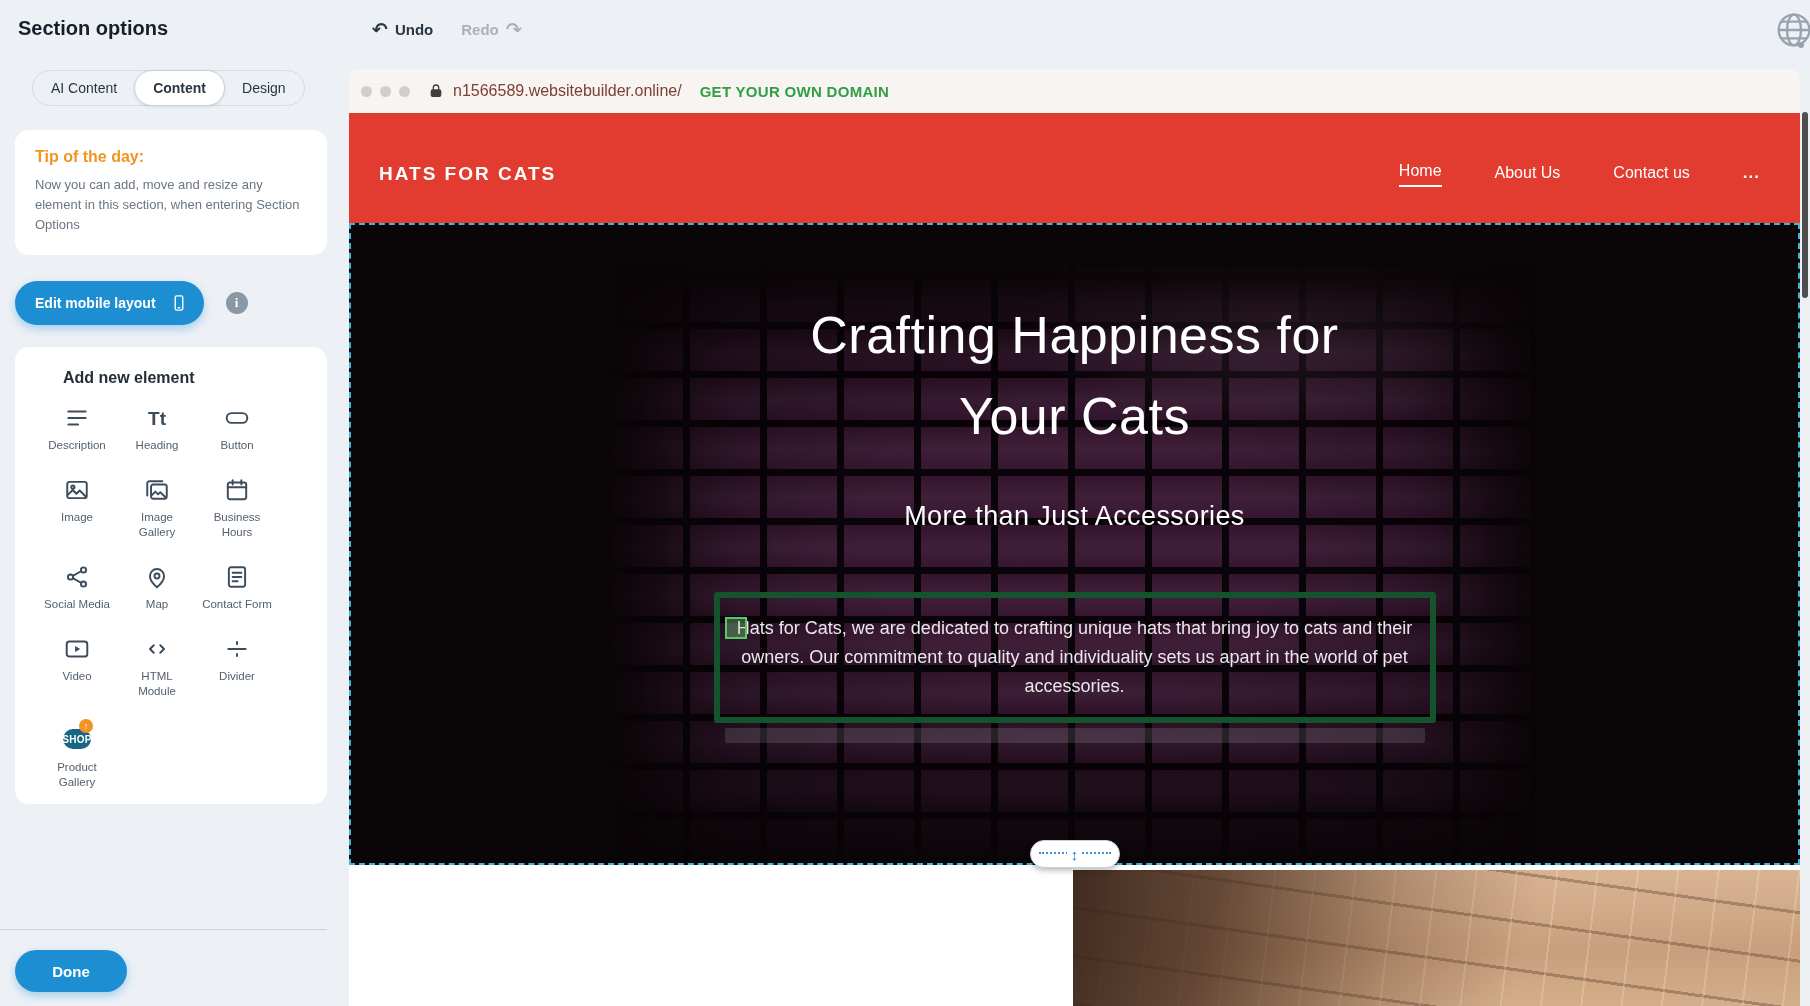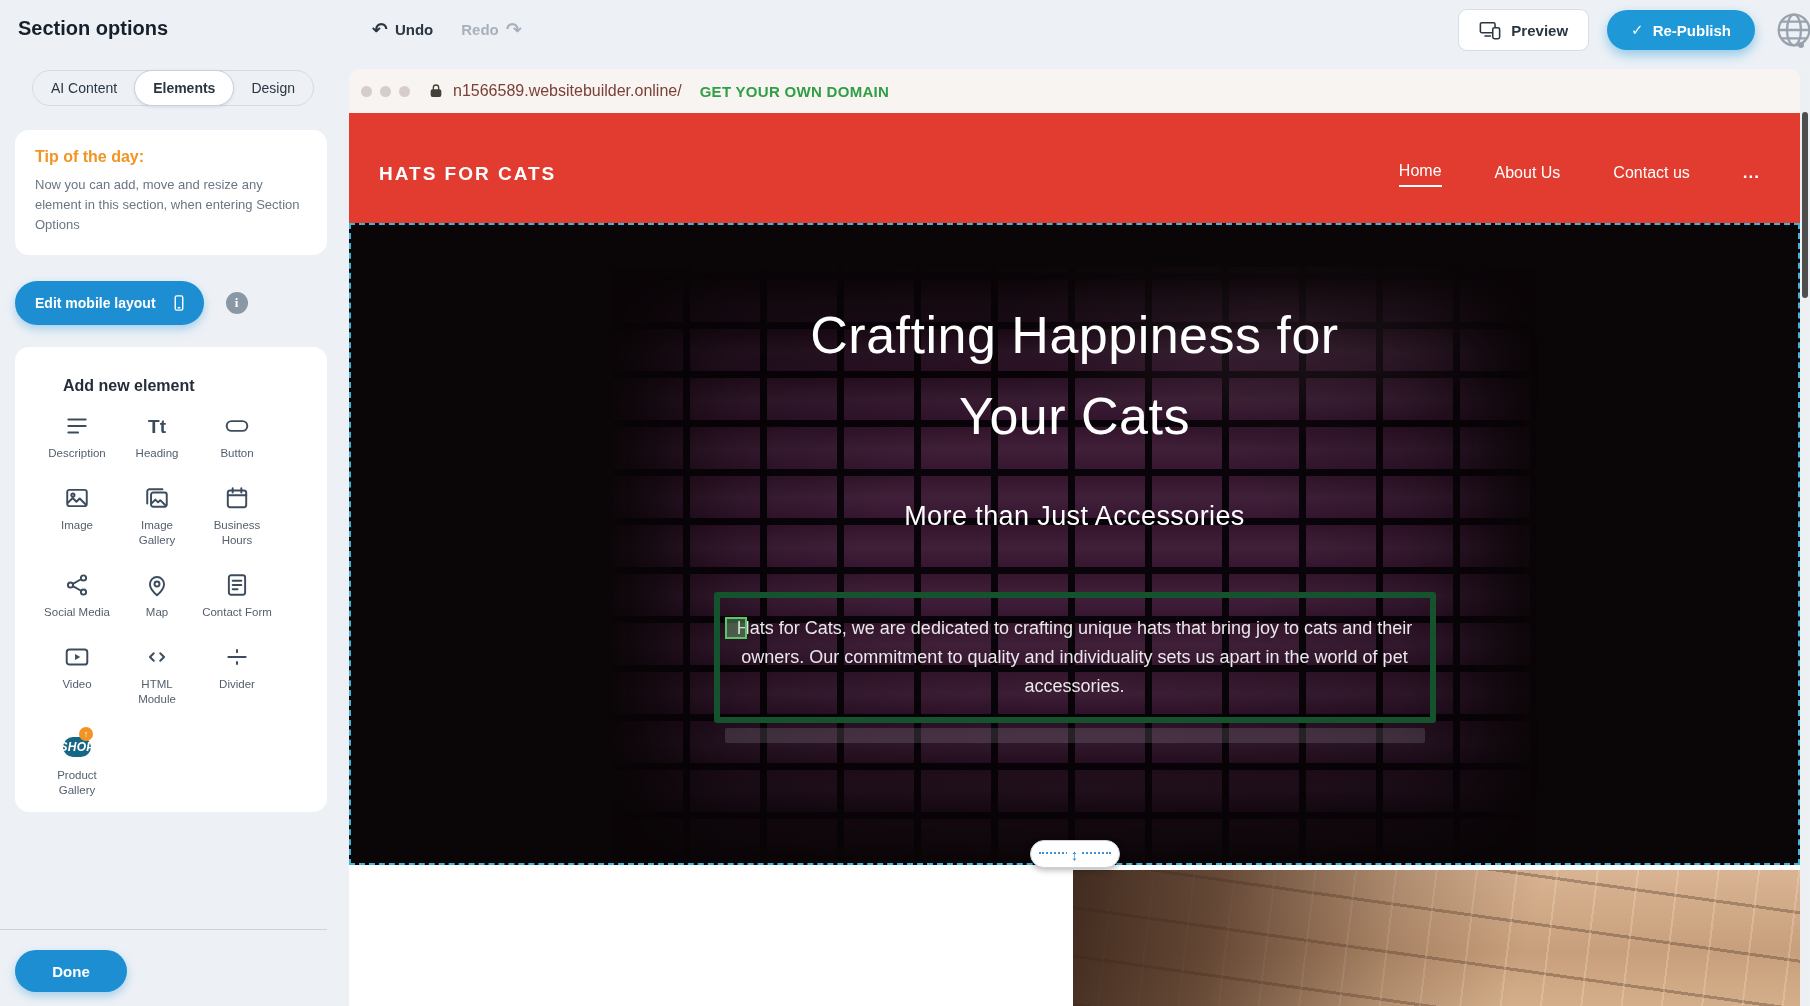--- a/index.html
+++ b/index.html
@@ -28,30 +28,30 @@
   .tabs{display:inline-flex;align-items:center;margin:12px 0 0 32px;border:1px solid #d3dbe4;border-radius:999px;background:transparent;}
   .tab{padding:9px 18px;font-size:14px;color:#2a3642;border-radius:999px;cursor:pointer;white-space:nowrap;}
   .tab.active{background:#fff;border:1px solid #c7d1db;margin:-1px;box-shadow:0 1px 3px rgba(40,60,80,.12);font-weight:600;}
   .card{background:#fff;border-radius:14px;margin:0 17px 0 15px;}
   .tip-card{margin-top:24px;padding:18px 20px 20px;}
   .tip-title{color:#f29422;font-size:16px;font-weight:700;}
   .tip-body{margin-top:9px;font-size:13px;line-height:1.55;color:#6a7683;}
   .edit-row{display:flex;align-items:center;gap:22px;margin:26px 15px 0;}
   .edit-mobile-btn{display:flex;align-items:center;gap:14px;background:#1e8ed3;border-radius:999px;padding:12px 16px 12px 20px;color:#fff;font-size:14px;font-weight:700;cursor:pointer;box-shadow:0 4px 10px rgba(30,142,211,.35);}
   .info-icon{width:22px;height:22px;border-radius:50%;background:#8a97a5;color:#fff;font-size:13px;font-weight:700;display:flex;align-items:center;justify-content:center;font-family:"Liberation Serif",serif;cursor:pointer;}
-  .add-card{margin-top:22px;padding:30px 10px 14px;}
+  .add-card{margin-top:22px;padding:22px 10px 14px;}
   .add-title{font-size:16px;font-weight:600;color:#232e3a;margin-left:38px;}
   .el-grid{display:grid;grid-template-columns:repeat(3,80px);margin:18px 0 0 12px;row-gap:24px;}
   .el-item{display:flex;flex-direction:column;align-items:center;gap:7px;cursor:pointer;}
   .el-icon{width:26px;height:26px;color:#3d4c5c;display:flex;align-items:center;justify-content:center;}
   .el-icon svg{width:26px;height:26px;}
   .tt-glyph{font-size:19px;font-weight:700;color:#3d4c5c;line-height:1;}
   .el-label{font-size:11.5px;color:#525f6d;text-align:center;line-height:1.3;max-width:70px;}
   .shop-icon{position:relative;width:32px;height:30px;}
-  .shop-circle{position:absolute;left:2px;top:6px;width:28px;height:20px;border-radius:10px;background:#176684;color:#fff;font-size:12px;font-weight:700;display:flex;align-items:center;justify-content:center;letter-spacing:.3px;font-style:italic;}
+  .shop-circle{position:absolute;left:2px;top:6px;width:28px;height:20px;border-radius:10px;background:#176684;color:#fff;font-size:10px;font-weight:700;display:flex;align-items:center;justify-content:center;letter-spacing:.3px;}
   .shop-badge{position:absolute;right:0;top:-4px;width:14px;height:14px;border-radius:50%;background:#f29422;color:#fff;font-size:9px;display:flex;align-items:center;justify-content:center;}
   .panel-divider{position:absolute;left:0;right:17px;bottom:76px;border-top:1px solid #ccd4dd;}
   .done-btn{position:absolute;left:15px;bottom:14px;width:112px;height:42px;border-radius:999px;background:#1e8ed3;color:#fff;font-size:15px;font-weight:700;display:flex;align-items:center;justify-content:center;cursor:pointer;box-shadow:0 4px 10px rgba(30,142,211,.35);}
 
   
   .canvas{position:absolute;left:349px;top:69px;width:1451px;height:937px;display:flex;flex-direction:column;}
   .browser-bar{height:44px;background:#f8f4f1;border-radius:10px 10px 0 0;display:flex;align-items:center;padding-left:12px;flex:0 0 auto;}
   .window-dots{display:flex;gap:8px;margin-right:18px;}
   .window-dots i{width:11px;height:11px;border-radius:50%;background:#d5cdc9;}
   .lock-icon{width:16px;height:16px;color:#443e39;margin-right:9px;}
@@ -113,52 +113,36 @@
     <div class="undo-btn">
       <span class="arrow-glyph">↶</span>
       <span>Undo</span>
     </div>
     <div class="redo-btn">
       <span>Redo</span>
       <span class="arrow-glyph">↷</span>
     </div>
   </div>
 
-  <div class="top-actions">
-    <div class="preview-btn">
-      <span class="el-icon" style="width:22px;height:18px;color:#2a3642;">
-        <svg viewBox="0 0 24 20" fill="none" stroke="currentColor" stroke-width="1.7" stroke-linecap="round" stroke-linejoin="round">
-          <rect x="1.5" y="2" width="16" height="11" rx="1.6"></rect>
-          <path d="M6.5 16.5h6"></path>
-          <rect x="15" y="7.5" width="7.5" height="12" rx="1.8" fill="#ffffff"></rect>
-        </svg>
-      </span>
-      <span>Preview</span>
-    </div>
-    <div class="republish-btn">
-      <span class="check-glyph">✓</span>
-      <span>Re-Publish</span>
-    </div>
-  </div>
 
   <div class="globe-wrap">
     <svg viewBox="0 0 24 24" fill="none" stroke="currentColor" stroke-width="1.4">
       <circle cx="12" cy="12" r="9.2"></circle>
       <ellipse cx="12" cy="12" rx="4.2" ry="9.2"></ellipse>
       <path d="M2.8 12h18.4M4.2 7h15.6M4.2 17h15.6"></path>
     </svg>
   </div>
   <div class="globe-dot"></div>
 </div>
 
 <div class="panel">
 
   <div class="tabs">
     <div class="tab">AI Content</div>
-    <div class="tab active">Elements</div>
+    <div class="tab active">Content</div>
     <div class="tab">Design</div>
   </div>
 
   <div class="card tip-card">
     <div class="tip-title">Tip of the day:</div>
     <div class="tip-body">Now you can add, move and resize any element in this section, when entering Section Options</div>
   </div>
 
   <div class="edit-row">
     <div class="edit-mobile-btn">

